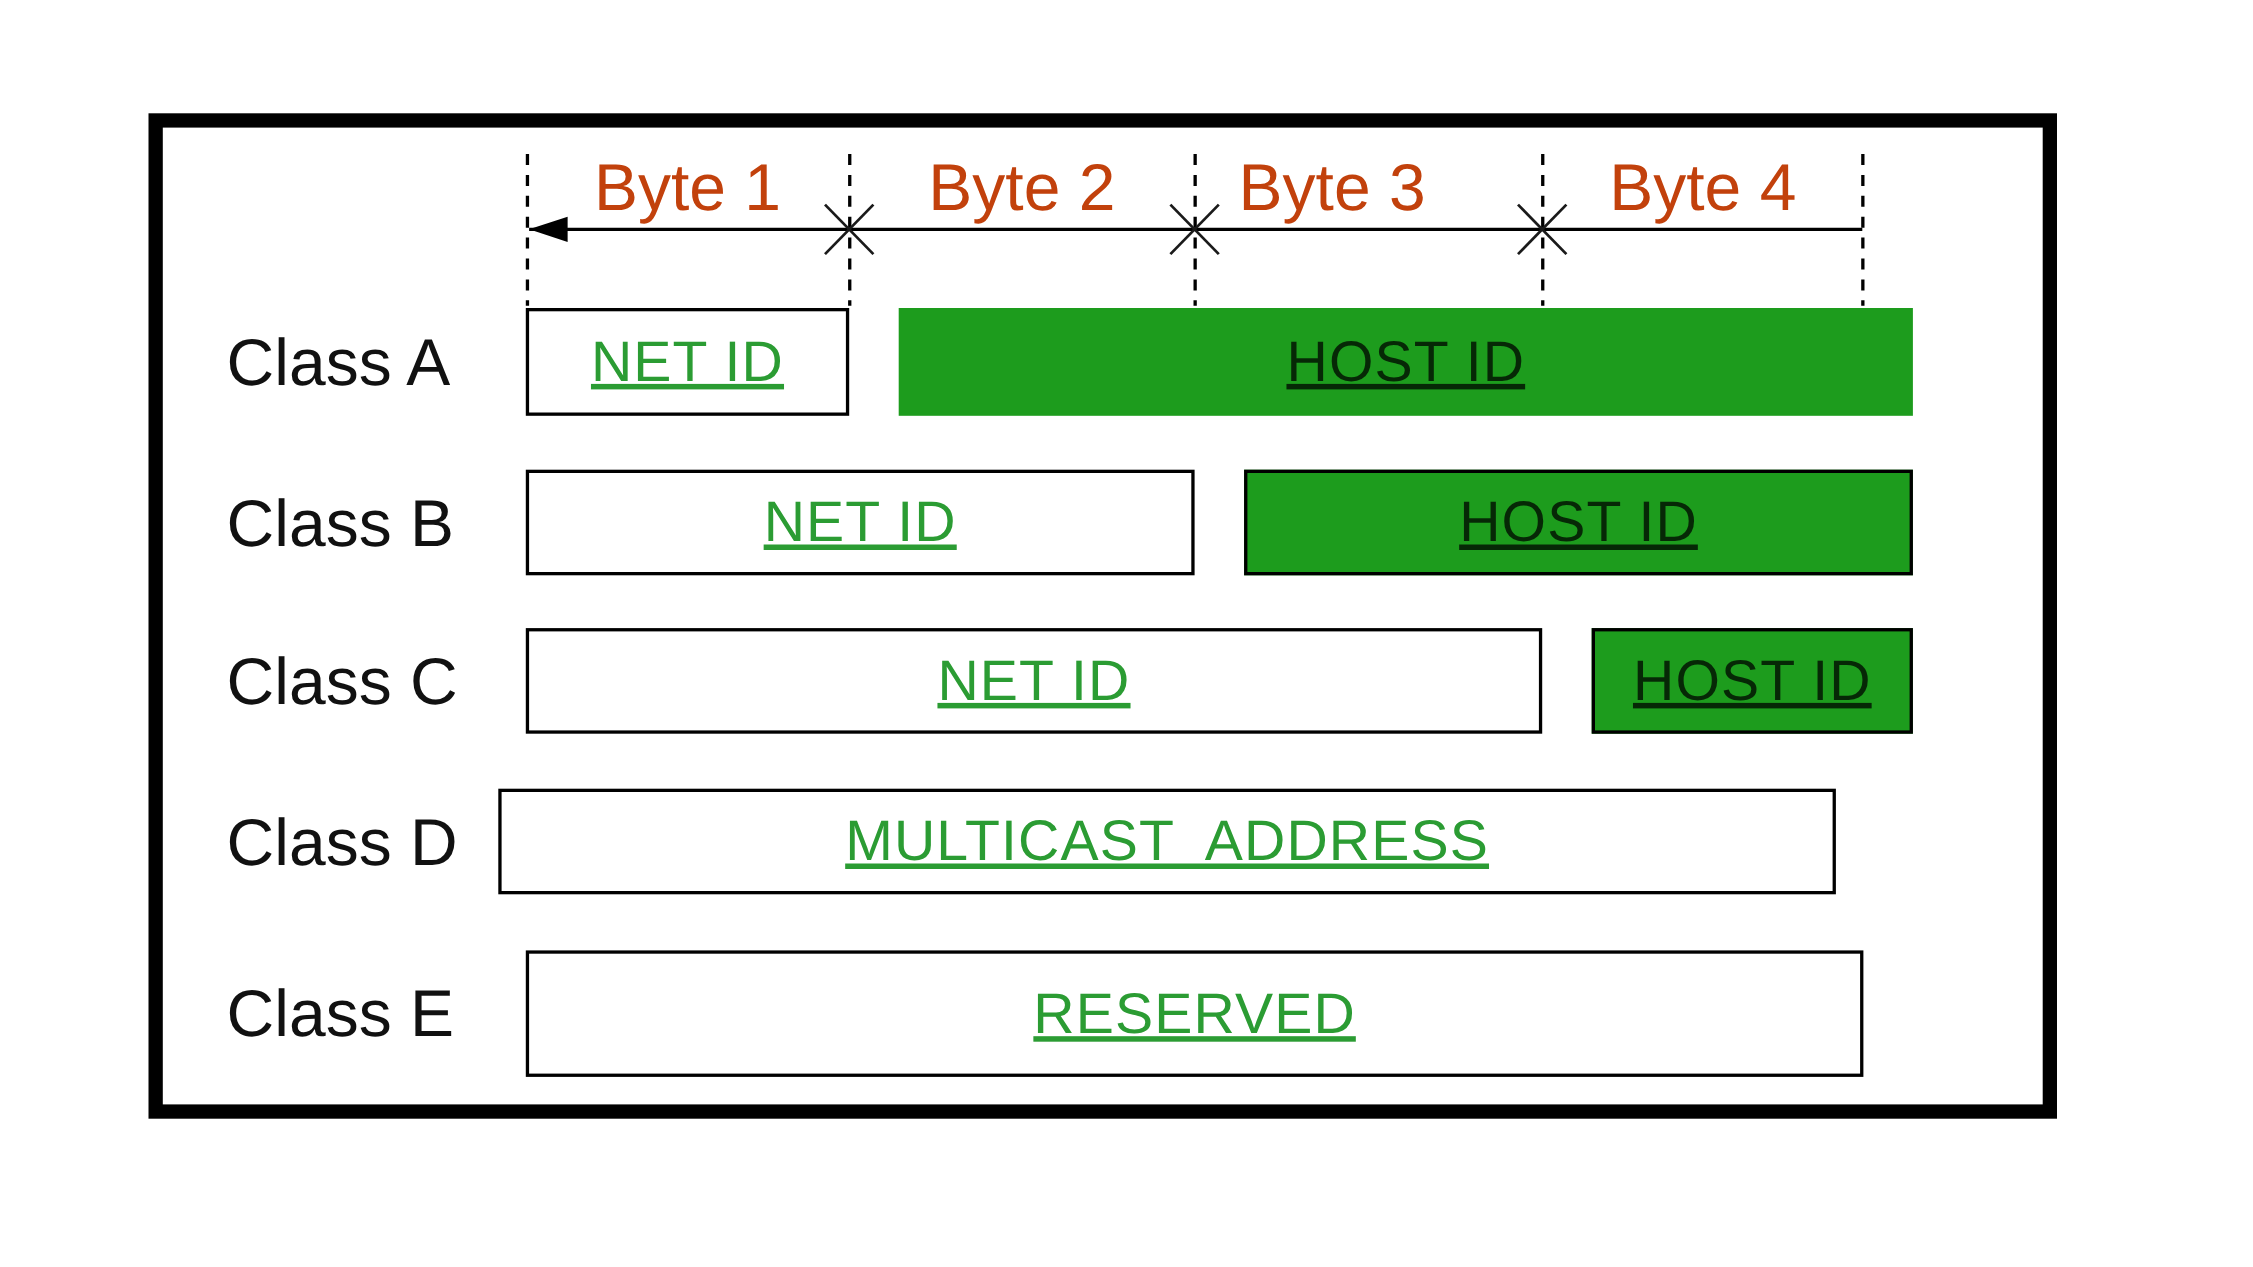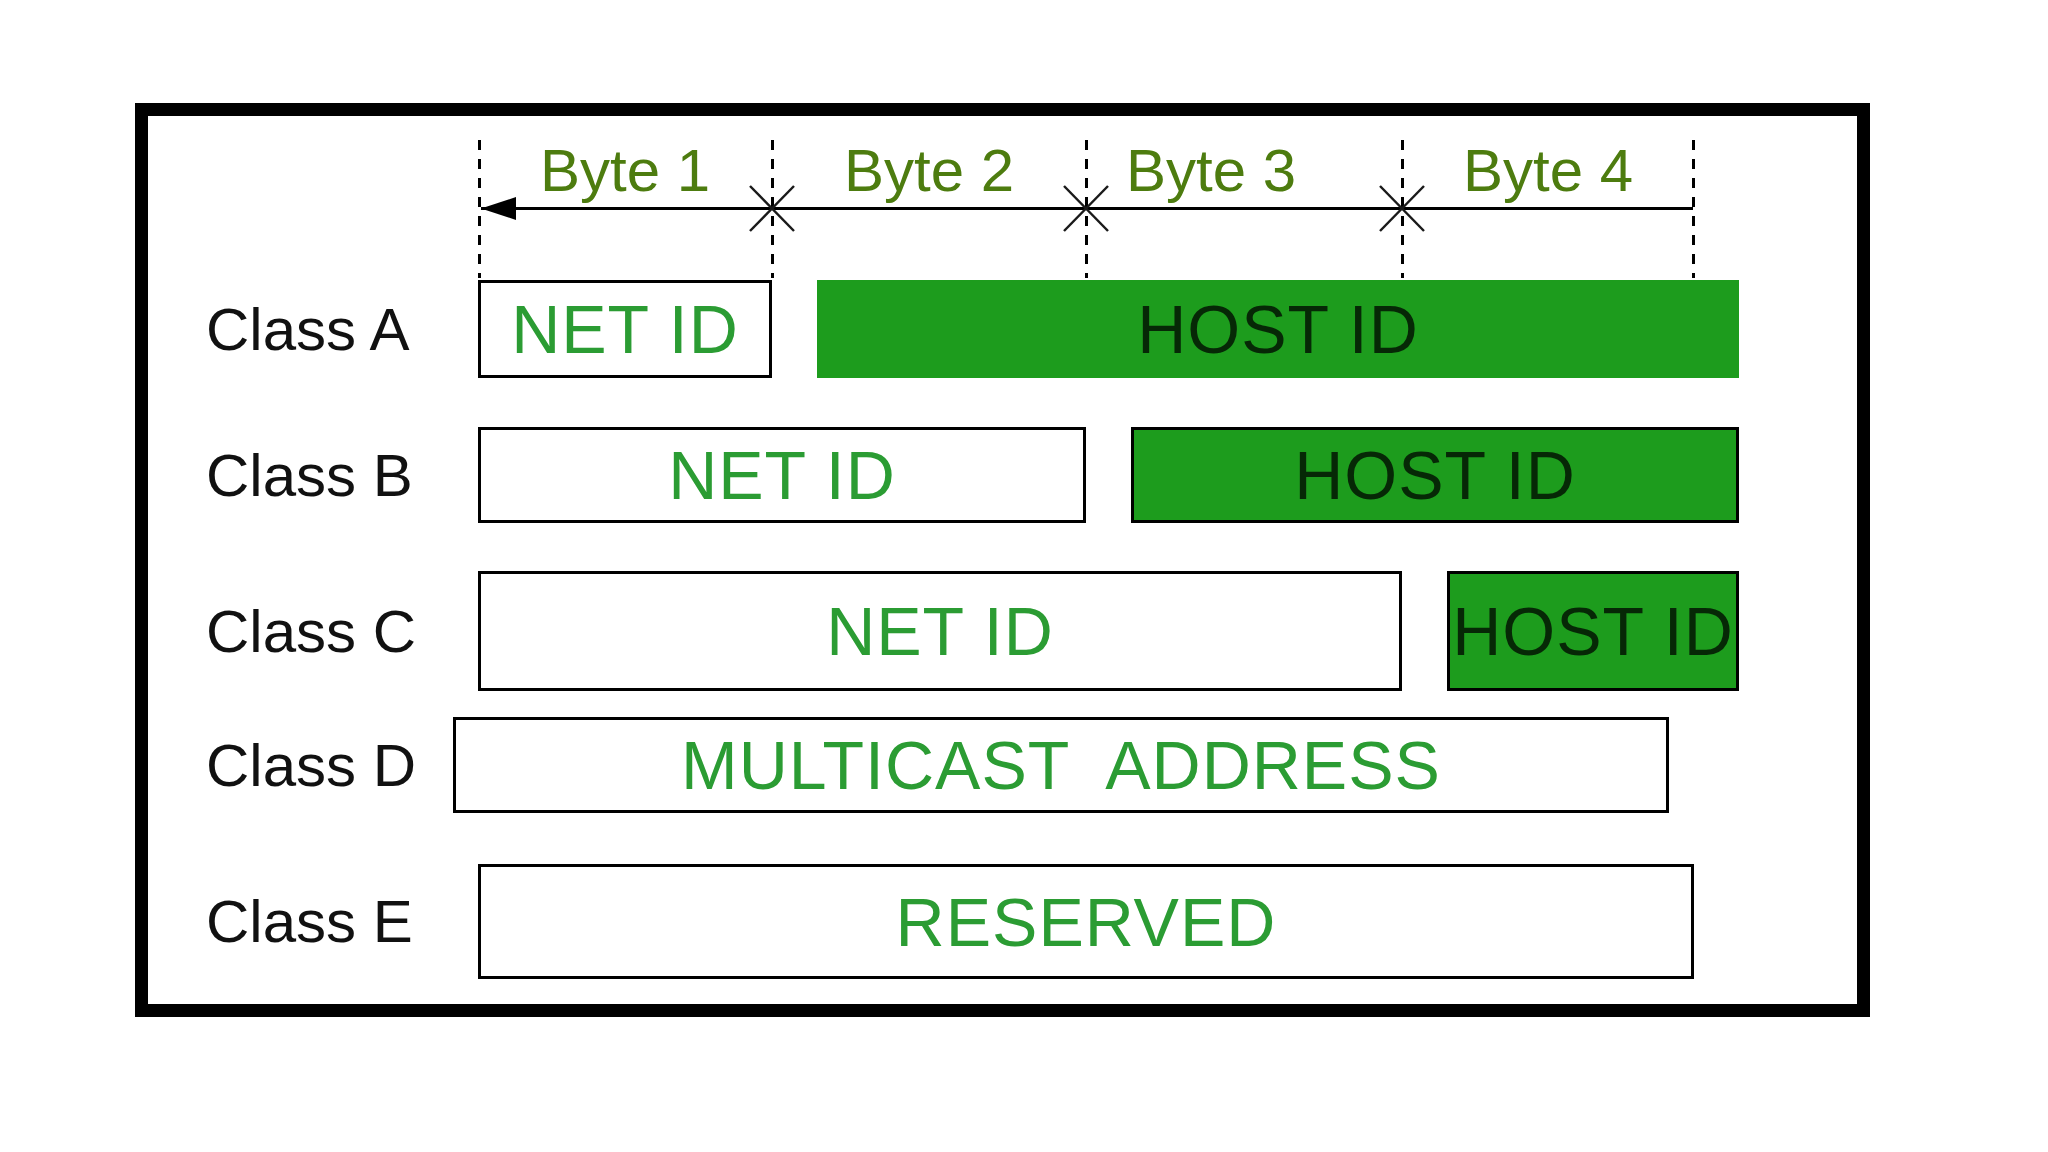--- a/index.html
+++ b/index.html
@@ -31,57 +31,58 @@
     width: 2048px; height: 1152px;
   }
   .byte-label {
     position: absolute;
     top: 140px;
     width: 300px;
     height: 62px;
     line-height: 62px;
     text-align: center;
     font-size: 60px;
-    color: #4d7c0f;
+    color: #c2410c;
     white-space: pre;
   }
   .byte-label.b1 { left: 475px; }
   .byte-label.b2 { left: 779px; }
   .byte-label.b3 { left: 1061px; text-align: center; }
   .byte-label.b4 { left: 1398px; }
   .class-row {
     position: absolute;
     left: 0;
     width: 2048px;
   }
   .row-a { top: 280px; height: 98px; border-radius: 21px; }
   .row-b { top: 427px; height: 96px; text-align: center; }
-  .row-c { top: 571px; height: 120px; }
+  .row-c { top: 571px; height: 96px; }
   .row-d { top: 717px; height: 96px; }
   .row-e { top: 864px; height: 115px; }
   .row-label {
     position: absolute;
     left: 206px;
     top: 0; bottom: 0;
     display: flex;
     align-items: center;
     font-size: 60px;
     color: #111111;
     white-space: pre;
   }
   .seg {
     position: absolute;
     top: 0; bottom: 0;
     box-sizing: border-box;
     display: flex;
     align-items: center;
     justify-content: center;
-    font-size: 68px;
+    font-size: 52px;
     letter-spacing: 1px;
     white-space: pre;
+    text-decoration: underline;
   }
   .seg-white {
     background: #ffffff;
     border: 3px solid #000000;
     color: var(--text-green, #2b9c33);
   }
   .seg-green {
     background: var(--fill-green, #1d9c1d);
     border: 3px solid #000000;
     color: #062806;

